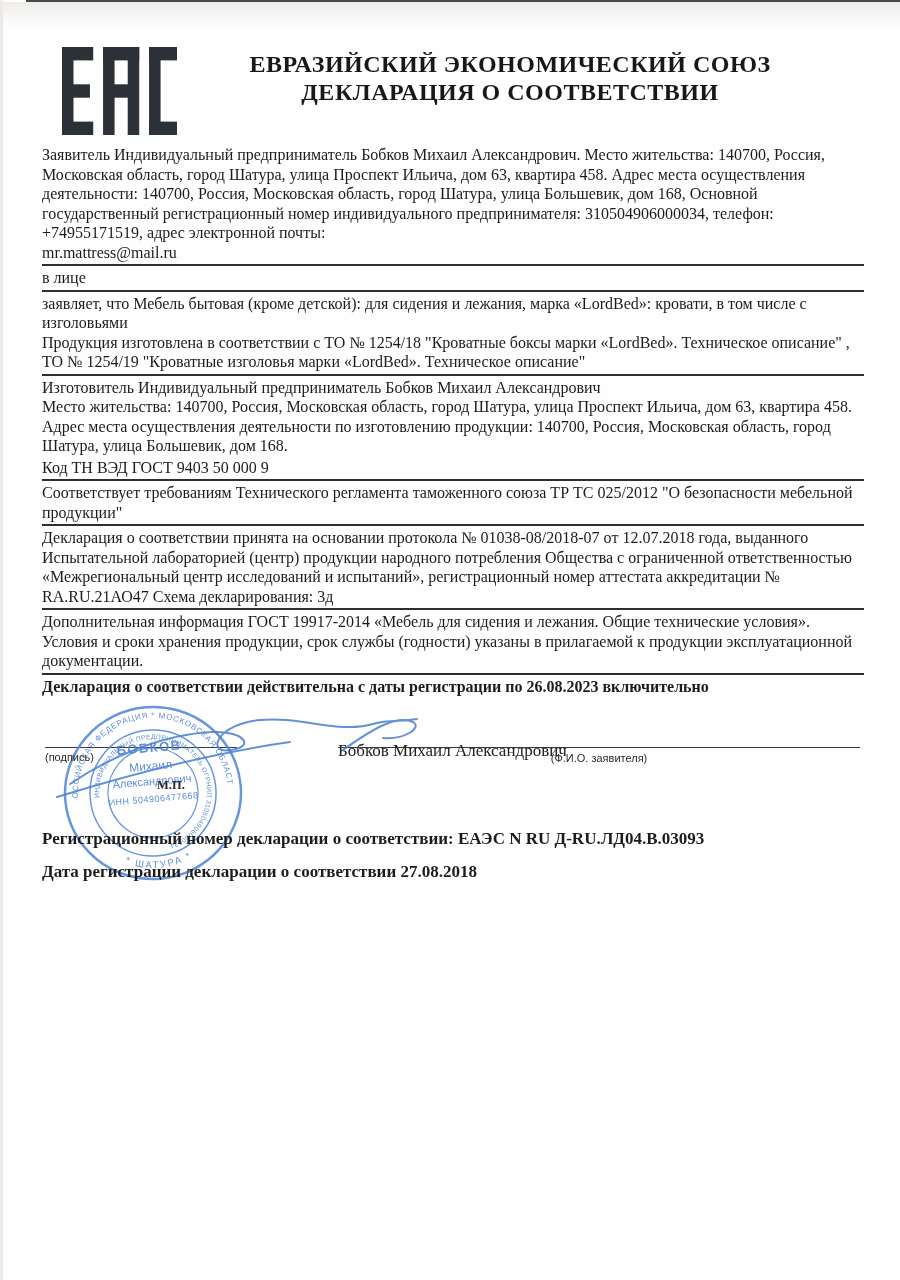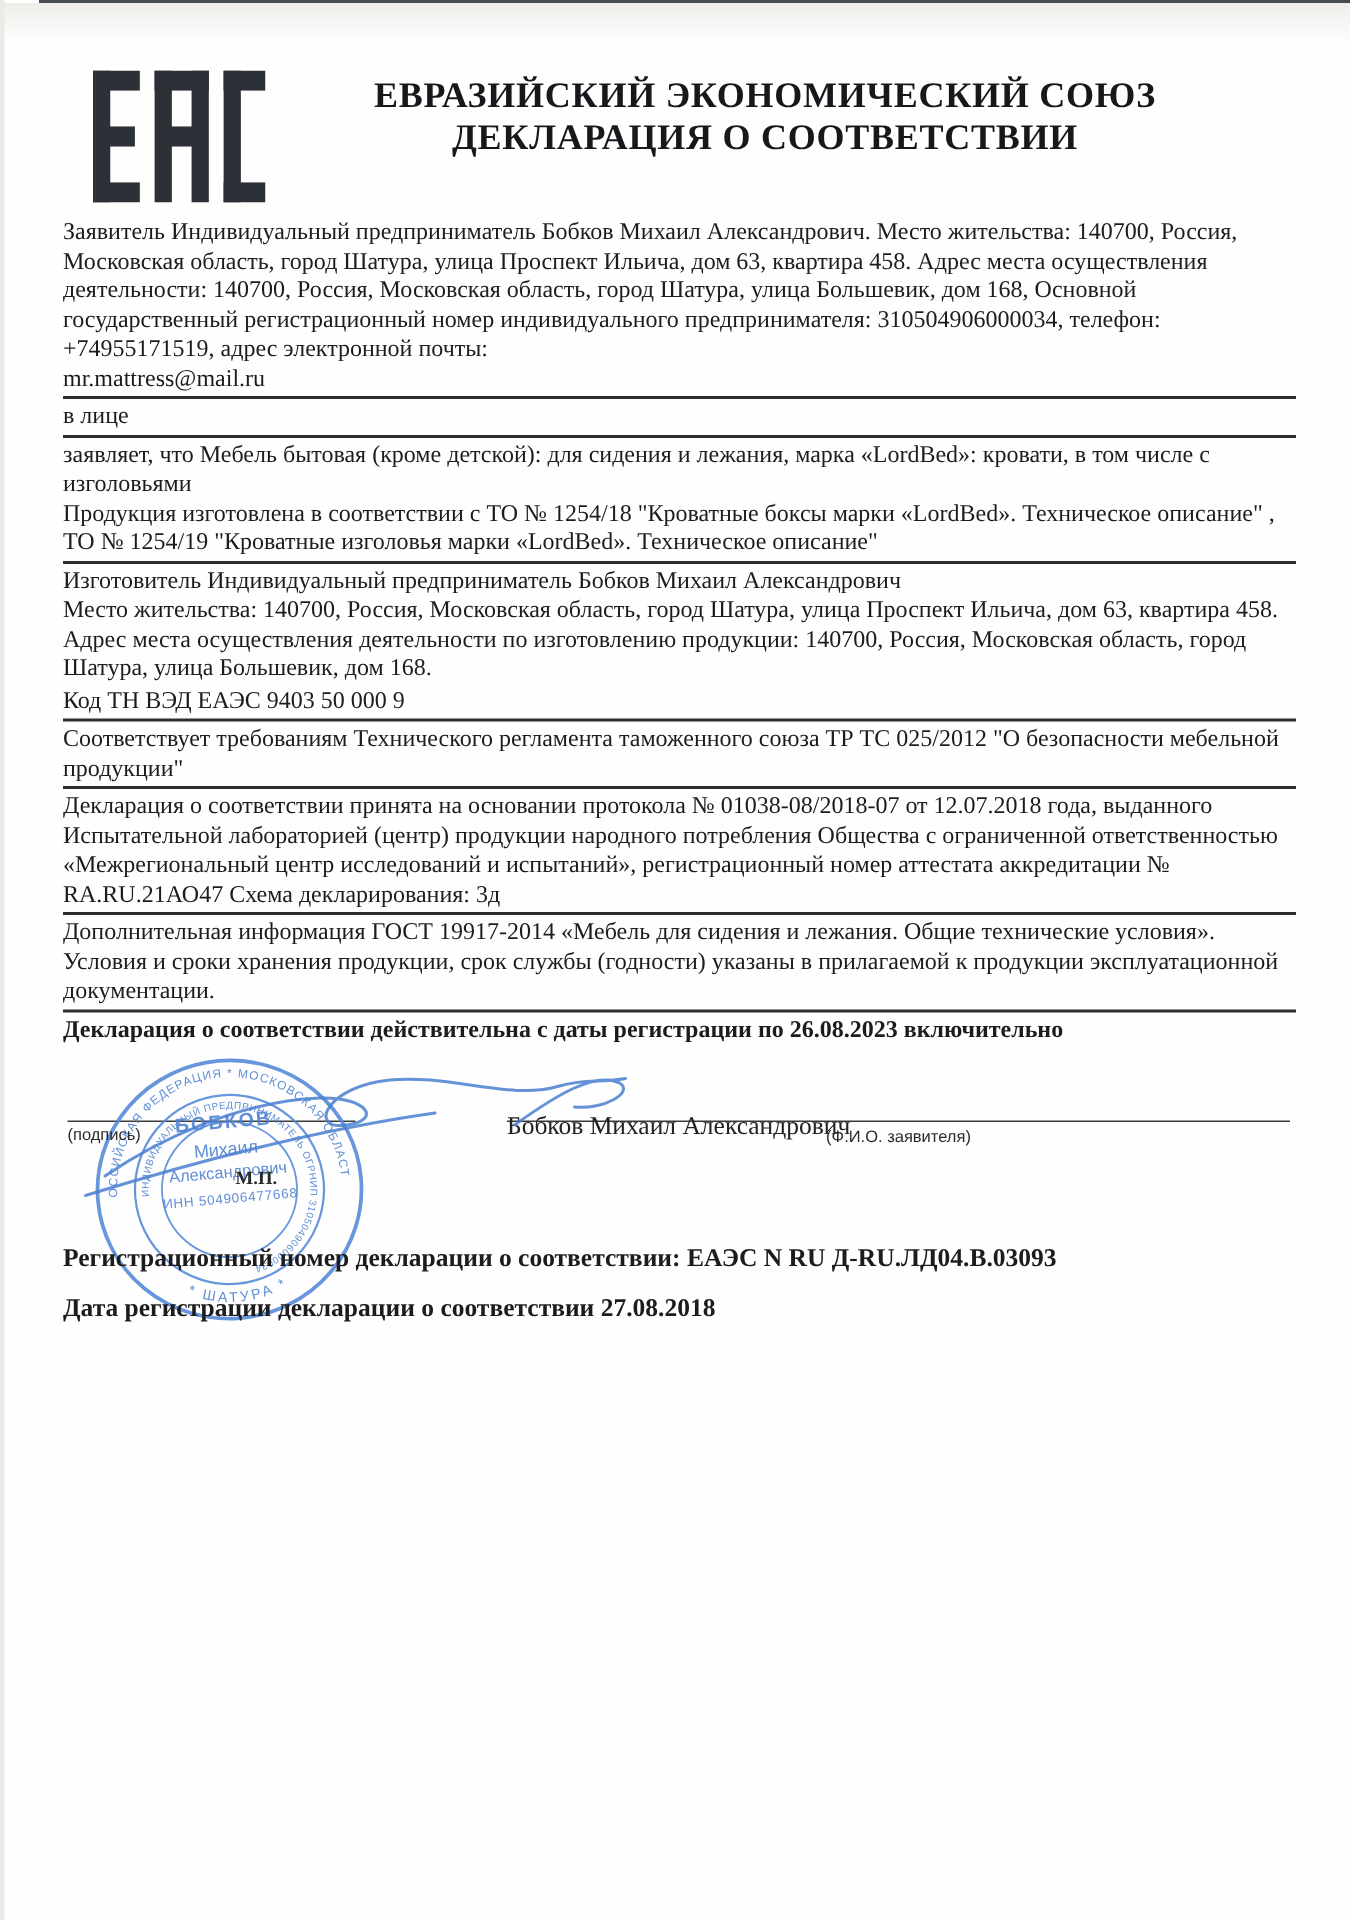--- a/index.html
+++ b/index.html
@@ -86,21 +86,21 @@
   <p><b class="sec-label">Заявитель</b> <span class="sec-text">Индивидуальный предприниматель Бобков Михаил Александрович. Место жительства: 140700, Россия, Московская область, город Шатура, улица Проспект Ильича, дом 63, квартира 458. Адрес места осуществления деятельности: 140700, Россия, Московская область, город Шатура, улица Большевик, дом 168, Основной государственный регистрационный номер индивидуального предпринимателя: 310504906000034, телефон: +74955171519, адрес электронной почты:
 mr.mattress@mail.ru</span></p>
   <hr class="rule">
   <p><b class="sec-label">в лице</b></p>
   <hr class="rule">
   <p><b class="sec-label">заявляет, что</b> <span class="sec-text">Мебель бытовая (кроме детской): для сидения и лежания, марка «LordBed»: кровати, в том числе с изголовьями
 Продукция изготовлена в соответствии с ТО № 1254/18 "Кроватные боксы марки «LordBed». Техническое описание" , ТО № 1254/19 "Кроватные изголовья марки «LordBed». Техническое описание"</span></p>
   <hr class="rule">
   <p><b class="sec-label">Изготовитель</b> <span class="sec-text">Индивидуальный предприниматель Бобков Михаил Александрович
 Место жительства: 140700, Россия, Московская область, город Шатура, улица Проспект Ильича, дом 63, квартира 458. Адрес места осуществления деятельности по изготовлению продукции: 140700, Россия, Московская область, город Шатура, улица Большевик, дом 168.</span></p>
-  <p><b class="sec-label">Код ТН ВЭД ЕАЭС</b> <span>9403 50 000 9</span></p>
+  <p><b class="sec-label">Код ТН ВЭД ГОСТ</b> <span>9403 50 000 9</span></p>
   <hr class="rule">
   <p><b class="sec-label">Соответствует требованиям</b> <span class="sec-text">Технического регламента таможенного союза ТР ТС 025/2012 "О безопасности мебельной продукции"</span></p>
   <hr class="rule">
   <p><b class="sec-label">Декларация о соответствии принята на основании</b> <span class="sec-text">протокола № 01038-08/2018-07 от 12.07.2018 года, выданного Испытательной лабораторией (центр) продукции народного потребления Общества с ограниченной ответственностью «Межрегиональный центр исследований и испытаний», регистрационный номер аттестата аккредитации № RA.RU.21АО47 Схема декларирования: 3д</span></p>
   <hr class="rule">
   <p><b class="sec-label">Дополнительная информация</b> <span class="sec-text">ГОСТ 19917-2014 «Мебель для сидения и лежания. Общие технические условия».
 Условия и сроки хранения продукции, срок службы (годности) указаны в прилагаемой к продукции эксплуатационной документации.</span></p>
   <hr class="rule">
   <p class="bold-line">Декларация о соответствии действительна с даты регистрации по 26.08.2023 включительно</p>
 </div>

